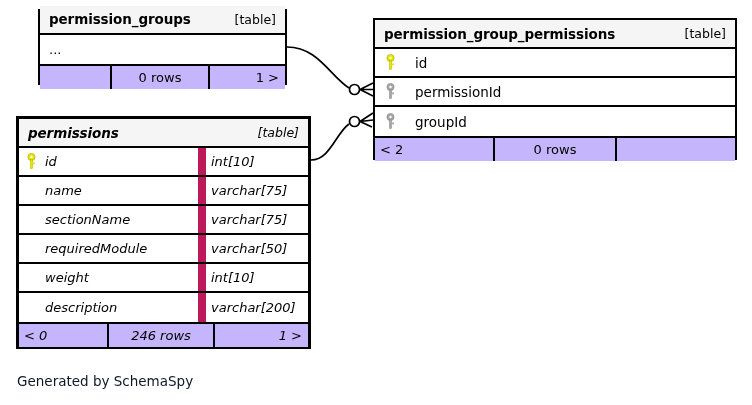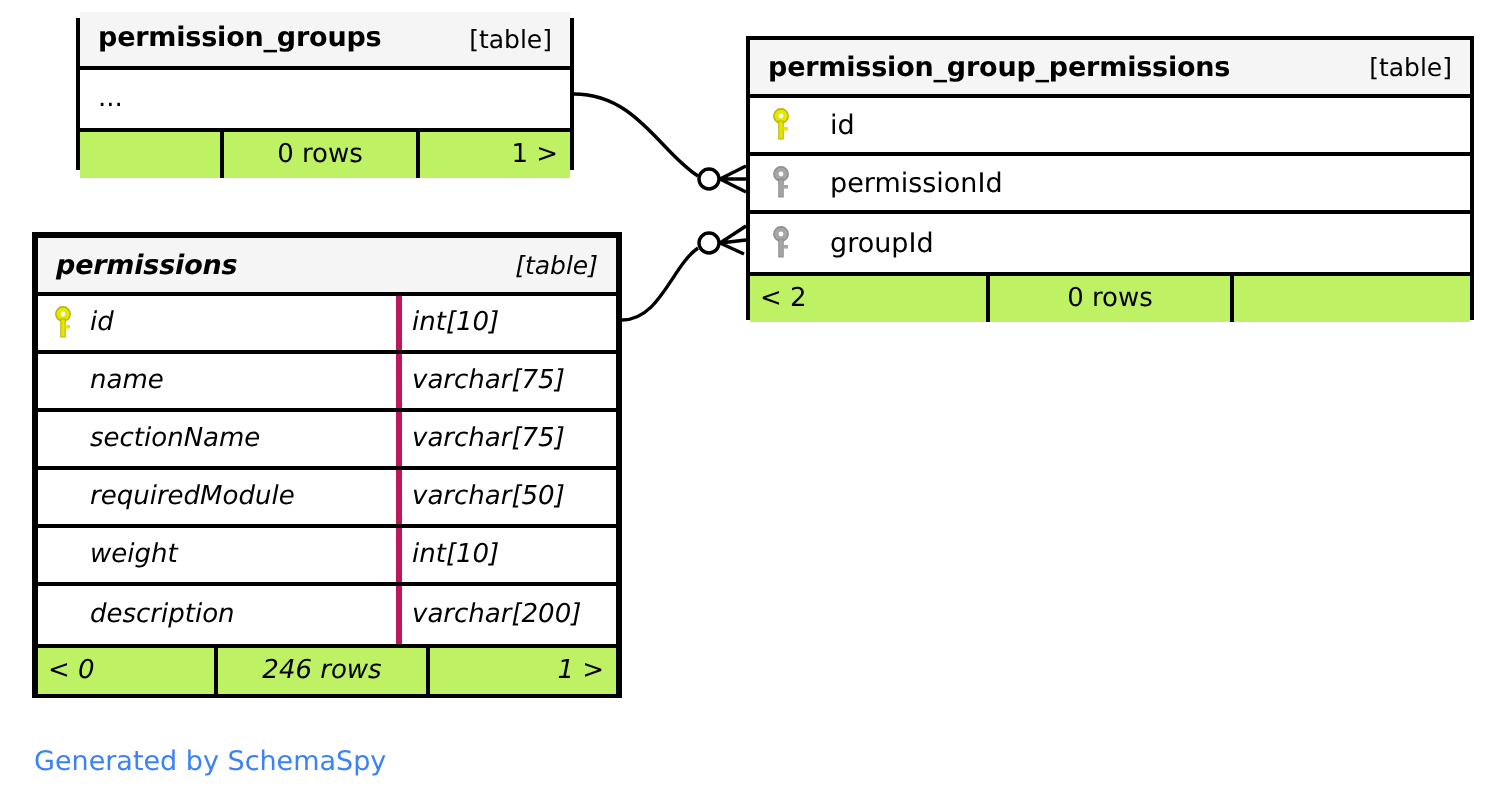--- a/index.html
+++ b/index.html
@@ -70,21 +70,21 @@
     min-width: 0;
     padding-left: 2px;
     font-size: 13px;
     white-space: nowrap;
     overflow: hidden;
   }
   .cell-type {
     box-sizing: border-box;
     display: flex;
     align-items: center;
-    border-left: 3px solid #be185d;
+    border-left: 8px solid #be185d;
     padding-left: 5px;
     font-size: 13px;
     white-space: nowrap;
   }
 
   .keyslot {
     width: 20px;
     flex: none;
     display: flex;
     align-items: center;
@@ -96,21 +96,21 @@
   .key-icon { display: block; }
 
   
   .tbl-footer {
     box-sizing: border-box;
     display: flex;
     align-items: stretch;
     border-top: 2px solid #000000;
     height: 25px;
     flex: none;
-    background: #bef264;
+    background: #c4b5fd;
   }
   .foot-cell {
     box-sizing: border-box;
     display: flex;
     align-items: center;
     font-size: 13px;
     white-space: nowrap;
     overflow: hidden;
   }
   .foot-left   { justify-content: flex-start; padding-left: 5px; }
@@ -151,21 +151,21 @@
     width: 752px; height: 405px;
     pointer-events: none;
   }
 
   
   #credit {
     position: absolute;
     left: 17px;
     top: 373px;
     font-size: 13.5px;
-    color: #3b82f6;
+    color: #0f172a;
     white-space: nowrap;
   }
 </style>
 </head>
 <body>
 
 <div class="er-table" id="permission_groups">
   <div class="tbl-header">
     <span class="tbl-title">permission_groups</span>
     <span class="tbl-tag">[table]</span>

